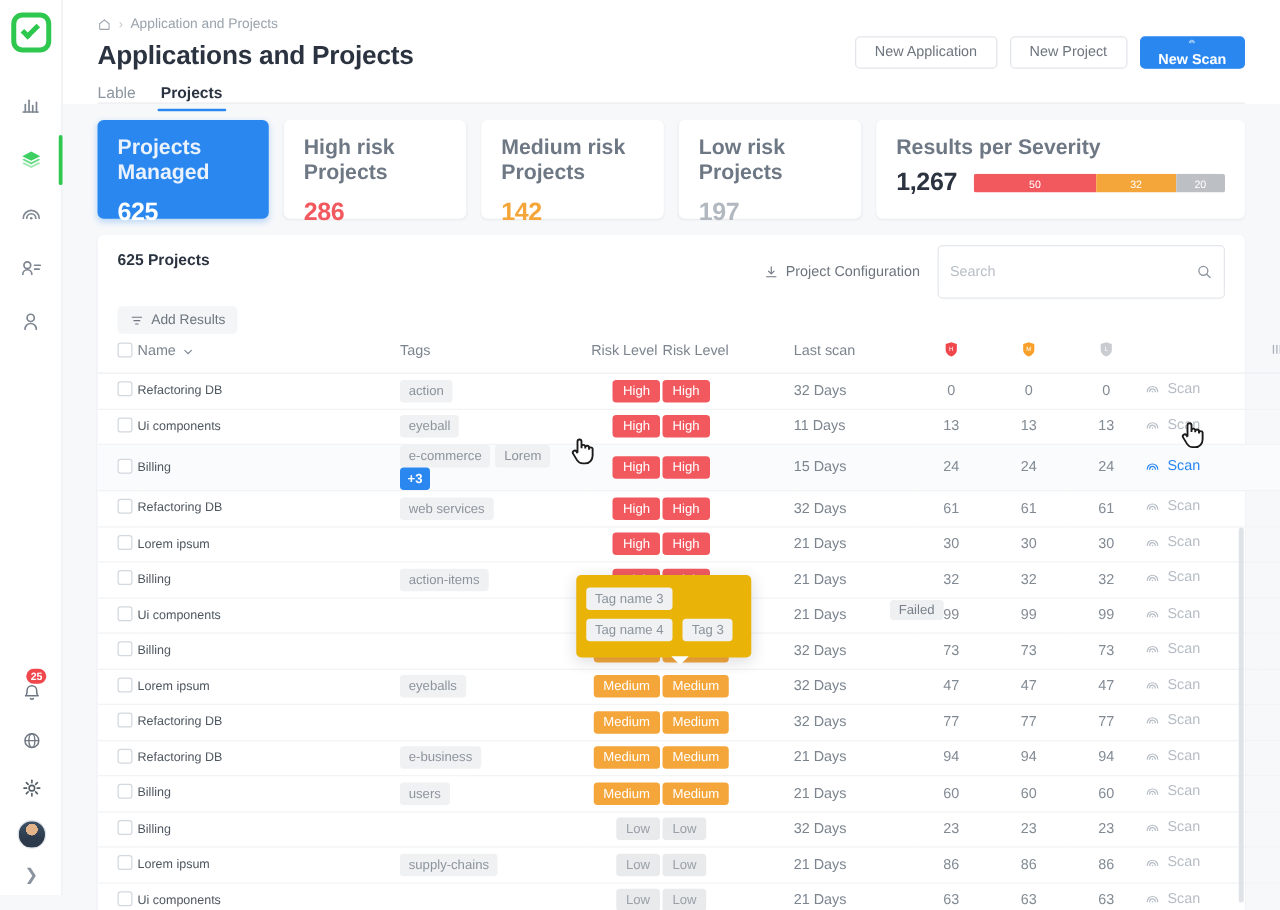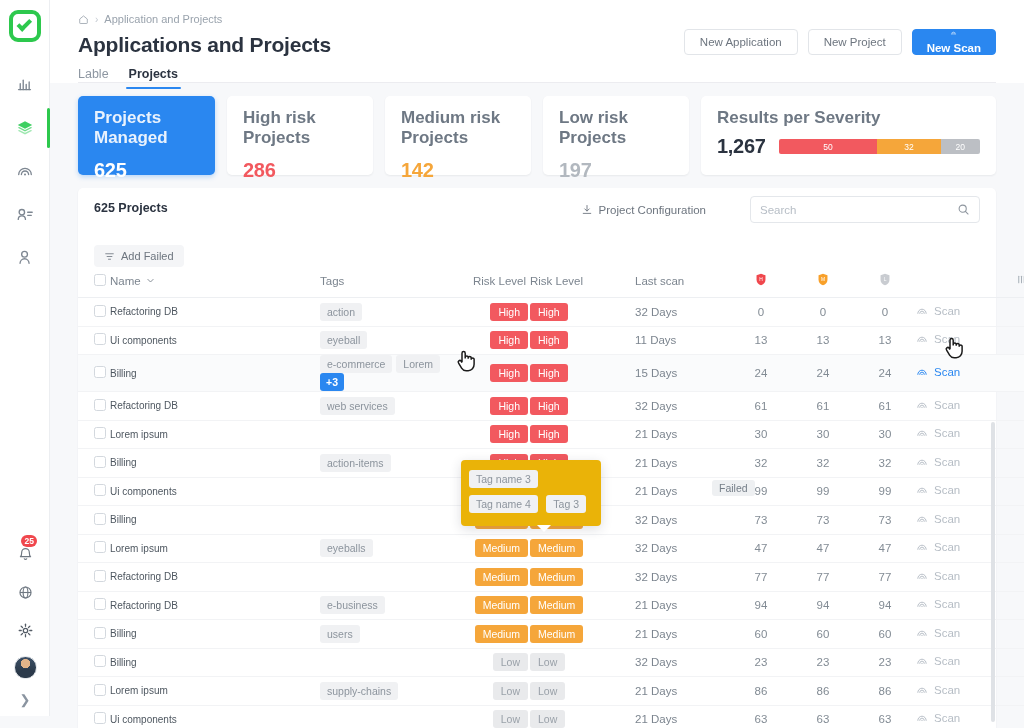--- a/index.html
+++ b/index.html
@@ -111,22 +111,22 @@
   
   .panel {
     margin: 13px 28px 0 28px; background: #fff; border-radius: 5px;
     box-shadow: 0 1px 2px rgba(30,40,60,.07); height: 560px; position: relative;
   }
   .panel-head { padding: 13px 16px 0 16px; position: relative; height: 57px;}
   .panel-title { font-size: 12.5px; font-weight: bold; color: #2b3340; }
   .panel-tools { position: absolute; right: 16px; top: 8px; display: flex; align-items: center; gap: 14px; }
   .tool-link { display: flex; align-items: center; gap: 6px; font-size: 11.5px; color: #6d757f; cursor: pointer; }
   .search-box {
-    width: 230px; height: 27px; border: 1px solid #e4e7eb; border-radius: 4px;
-    display: flex; align-items: center; padding: 0 9px; position: relative; background:#fff;margin-left:30px;
+    width: 230px; height: 43px; border: 1px solid #e4e7eb; border-radius: 4px;
+    display: flex; align-items: center; padding: 0 9px; position: relative; background:#fff;
   }
   .search-box input {
     border: none; outline: none; font-size: 11.5px; color: #4a5159; width: 100%;
     font-family: "Liberation Sans", sans-serif; background: transparent;
   }
   .search-box input::placeholder { color: #b7bec6; }
   .add-filter {
     margin: 0 0 0 16px; display: inline-flex; align-items: center; gap: 6px;
     background: #f4f5f7; color: #6d757f; font-size: 11px; border-radius: 4px;
     padding: 5px 10px; cursor: pointer;
@@ -382,21 +382,21 @@
       </div>
 
       <div class="add-filter">
         <svg width="11" height="11" viewBox="0 0 16 16">
           <g stroke="#6d757f" stroke-width="1.2" stroke-linecap="round">
             <line x1="2.5" y1="4" x2="13.5" y2="4"></line>
               <line x1="4.5" y1="8" x2="11.5" y2="8"></line>
             <line x1="6.5" y1="12" x2="9.5" y2="12"></line>
           </g>
         </svg>
-        <span>Add Failed</span>
+        <span>Add Results</span>
       </div>
 
       <table>
         <colgroup>
           <col class="c-check">
             <col class="c-name">
             <col class="c-tags">
           <col class="c-risk1">
             <col class="c-risk2">
             <col class="c-scan">

